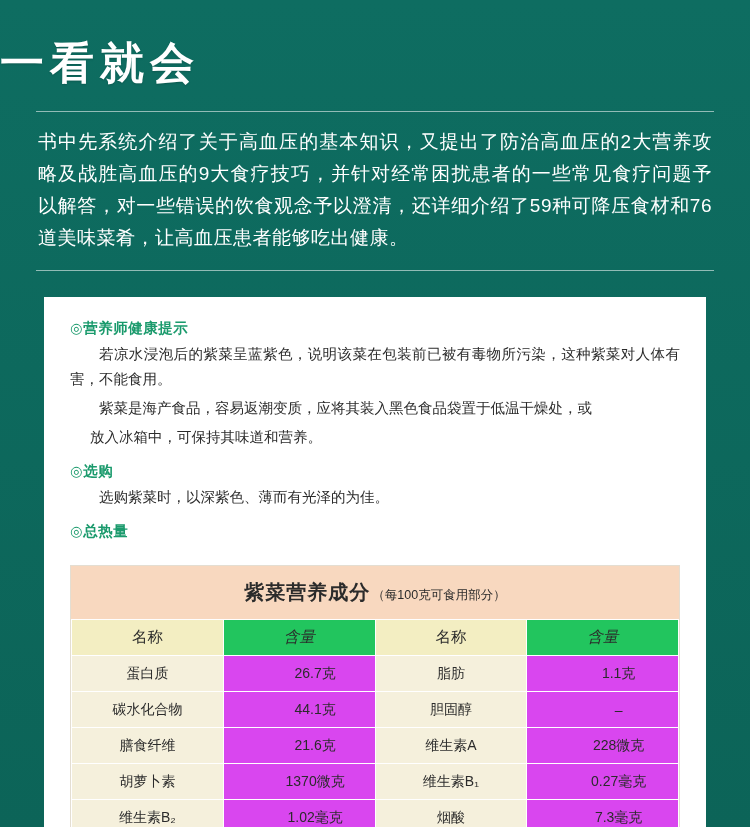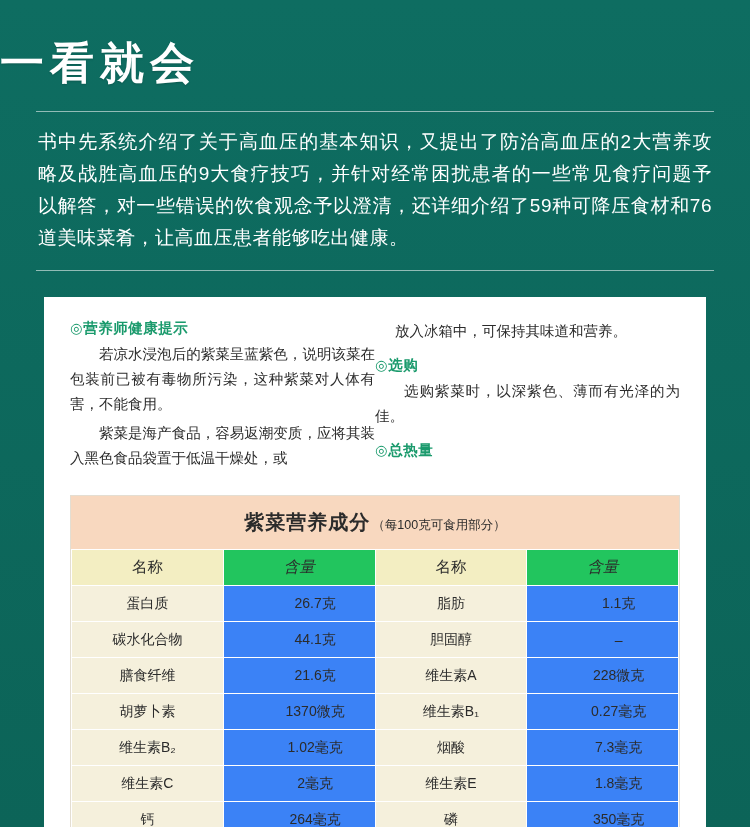--- a/index.html
+++ b/index.html
@@ -48,20 +48,21 @@
   .card {
     position: relative;
     margin: 26px 44px 0 44px;
     background: #ffffff;
     min-height: 560px;
     padding: 22px 26px 0 26px;
     box-sizing: border-box;
   }
   .cols {
     display: flex;
+    flex-direction: column;
   }
   .col {
     flex: 1;
     min-width: 0;
   }
   .sec-head {
     color: #1a9a6c;
     font-size: 14.5px;
     font-weight: bold;
     margin: 0 0 4px 0;
@@ -116,21 +117,21 @@
     padding: 0;
   }
   tr.hdr td {
     background: #f6efc8;
     font-size: 15.5px;
   }
   td.name-cell {
     background: #f5f0dc;
   }
   td.val-cell {
-    background: #3b82f6;
+    background: #d946ef;
     padding-left: 32px;
   }
   tr.hdr td:nth-child(1),
   tr.hdr td:nth-child(3) {
     background: #f3eec2;
   }
   tr.hdr td:nth-child(2),
   tr.hdr td:nth-child(4) {
     background: #22c55e;
     font-style: italic;

